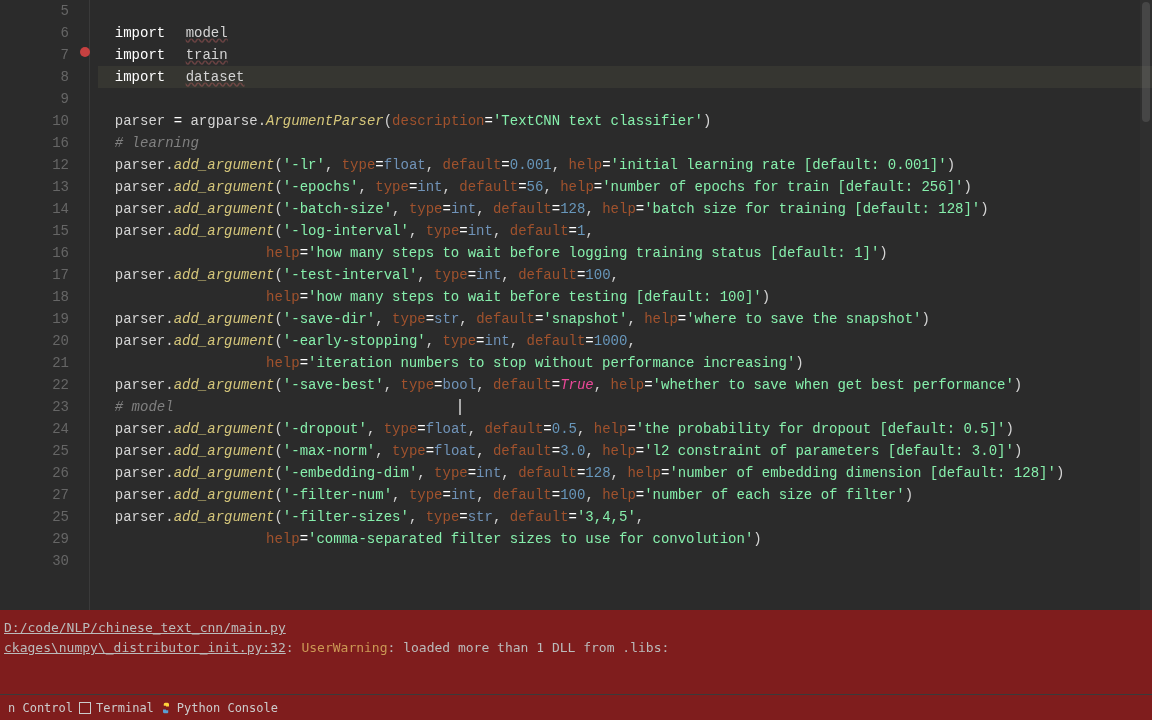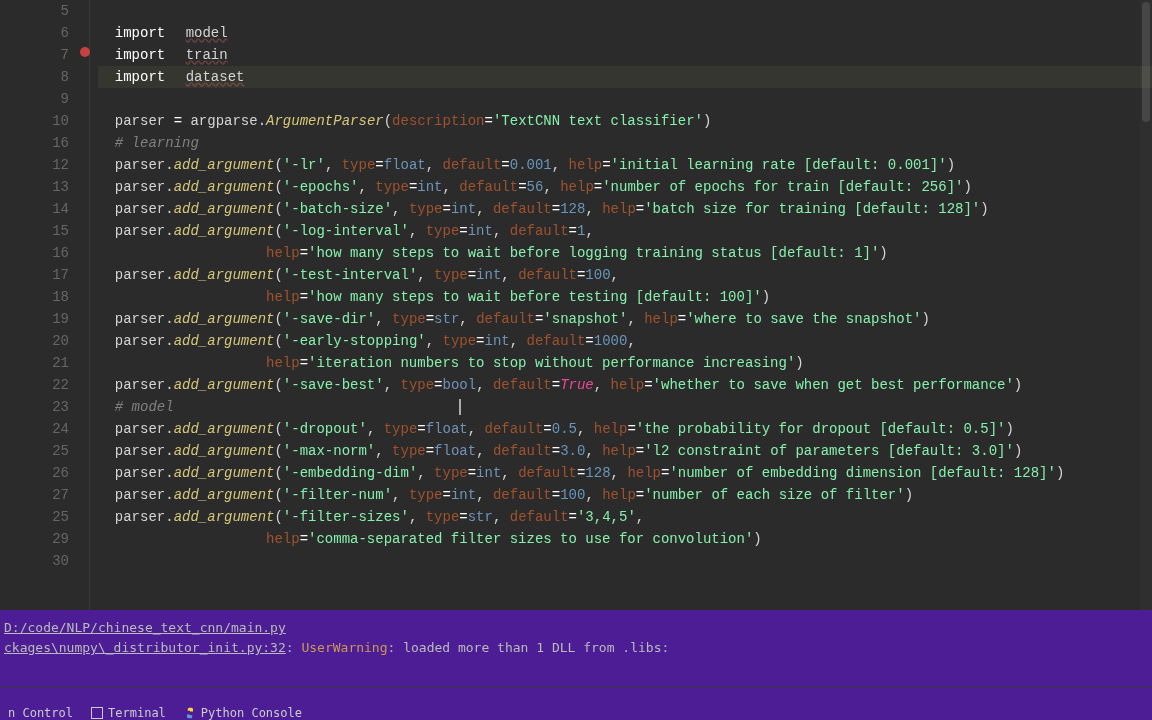--- a/index.html
+++ b/index.html
@@ -54,33 +54,33 @@
   .com  { color: #808080; font-style: italic; }
   .bool { color: #ec4899; font-style: italic; }
   .mod  { color: #d4d4d4; text-decoration: underline wavy rgba(200,100,100,.4); margin-left: 12px; }
   .cursor { display:inline-block; width:2px; height:16px; background:#eee; vertical-align:text-bottom; border:1px solid #aaa; }
   .breakpoint {
     position:absolute; left:80px; top:47px;
     width:10px; height:10px; background:#c74141; border-radius:50%;
   }
   .bottom {
     position:absolute; bottom:0; left:0; right:0;
-    background:#4c1d95; color:#bbb;
+    background:#7f1d1d; color:#bbb;
     font-family:'Consolas',monospace; font-size:13px;
     height:110px;
   }
   .console {
     padding:8px 4px 0 4px;
     line-height:20px;
   }
   .console .uline { text-decoration: underline; }
   .warn { color:#cc9955; }
   .toolbar {
     position:absolute; bottom:0; left:0; right:0;
-    height:34px; display:flex; align-items:flex-end; gap:18px;
+    height:26px; display:flex; align-items:center; gap:6px;
     padding:0 8px;
     border-top:1px solid #3a3a3a;
     font-size:12px;
     color:#ccc;
   }
   .toolbar .item { display:flex; align-items:center; gap:5px; cursor:pointer; }
   .ico { width:12px; height:12px; display:inline-block; }
   .ico-term { border:1px solid #ccc; }
   .ico-py svg { width:12px;height:12px; }
   .scrollbar { position:absolute; right:0; top:0; width:12px; height:100%; background:rgba(255,255,255,.02); }

